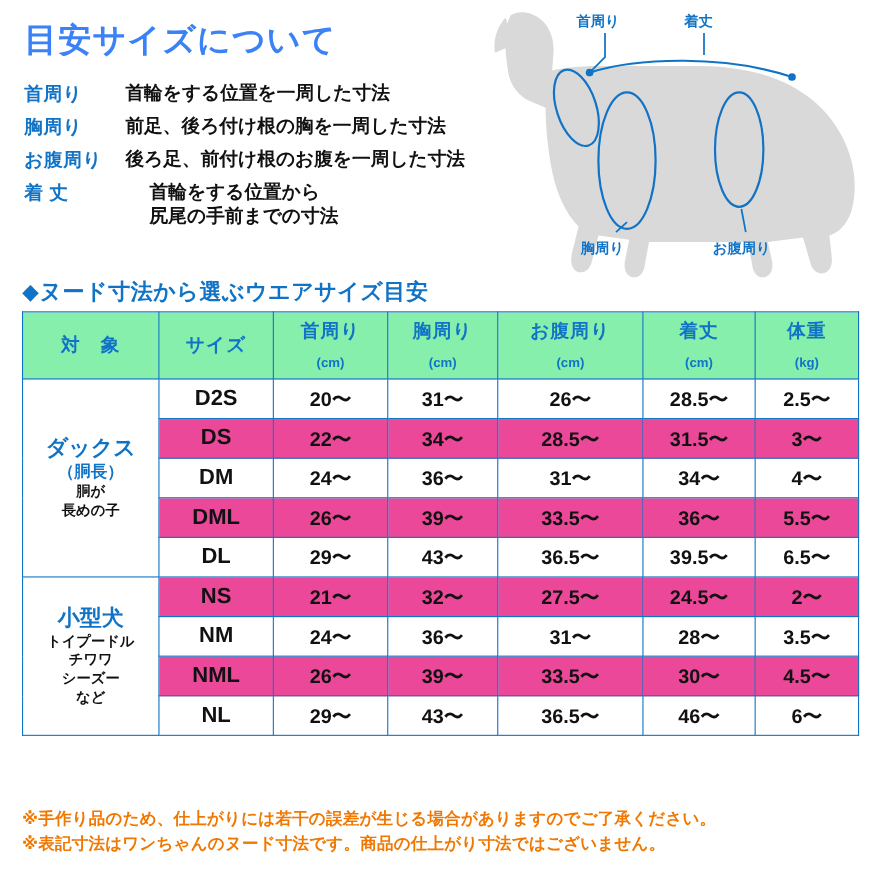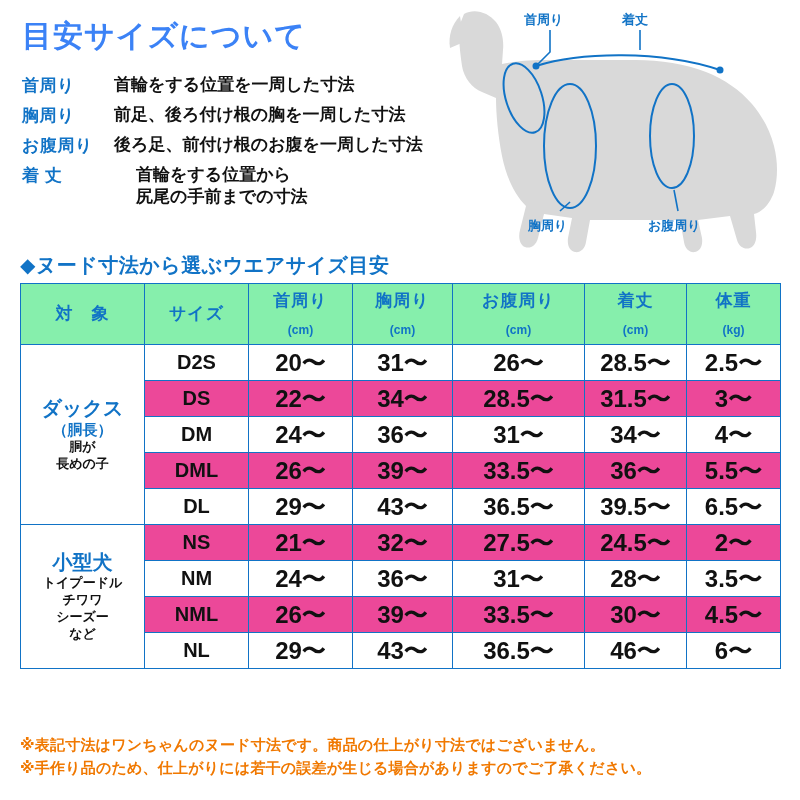--- a/index.html
+++ b/index.html
@@ -92,21 +92,21 @@
     font-size: 17px;
     font-weight: bold;
     height: 61px;
     line-height: 1.25;
     letter-spacing: 1px;
   }
   thead th .unit { display: block; font-size: 12px; letter-spacing: 0; margin-top: 12px; }
 
   tbody td {
     height: 36px;
-    font-size: 24px;
+    font-size: 18px;
     font-weight: bold;
     color: #111;
   }
   tbody tr.alt td { background: #ec4899; }
 
   td.group {
     background: #ffffff !important;
     color: #1173c6;
     font-size: 19px;
     font-weight: bold;
@@ -383,17 +383,17 @@
             <td>43〜</td>
             <td>36.5〜</td>
             <td>46〜</td>
             <td>6〜</td>
           </tr>
         </tbody>
     </table>
   </div>
 
   <div class="notes">
+    <div class="note">※手作り品のため、仕上がりには若干の誤差が生じる場合がありますのでご了承ください。</div>
     <div class="note">※表記寸法はワンちゃんのヌード寸法です。商品の仕上がり寸法ではございません。</div>
-    <div class="note">※手作り品のため、仕上がりには若干の誤差が生じる場合がありますのでご了承ください。</div>
   </div>
 
 </div>
 
 </body></html>

